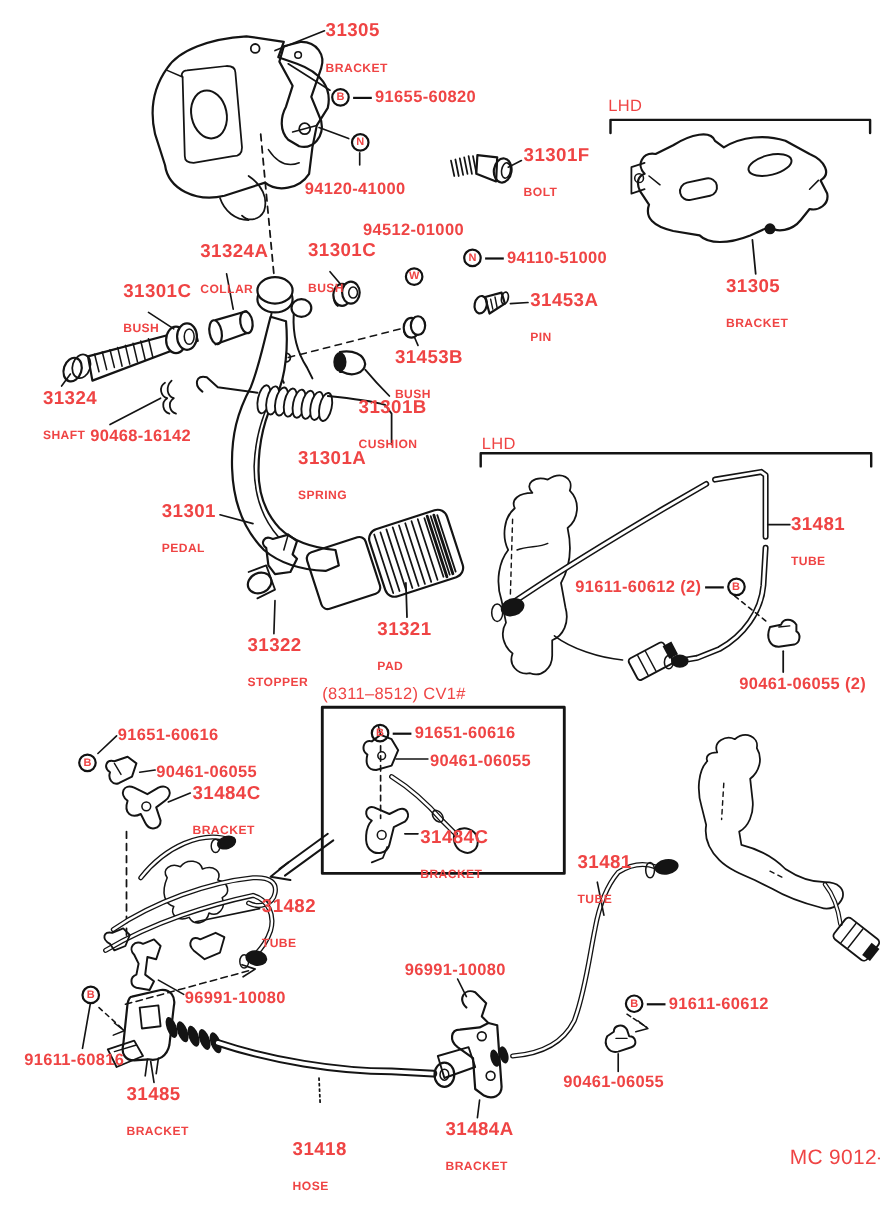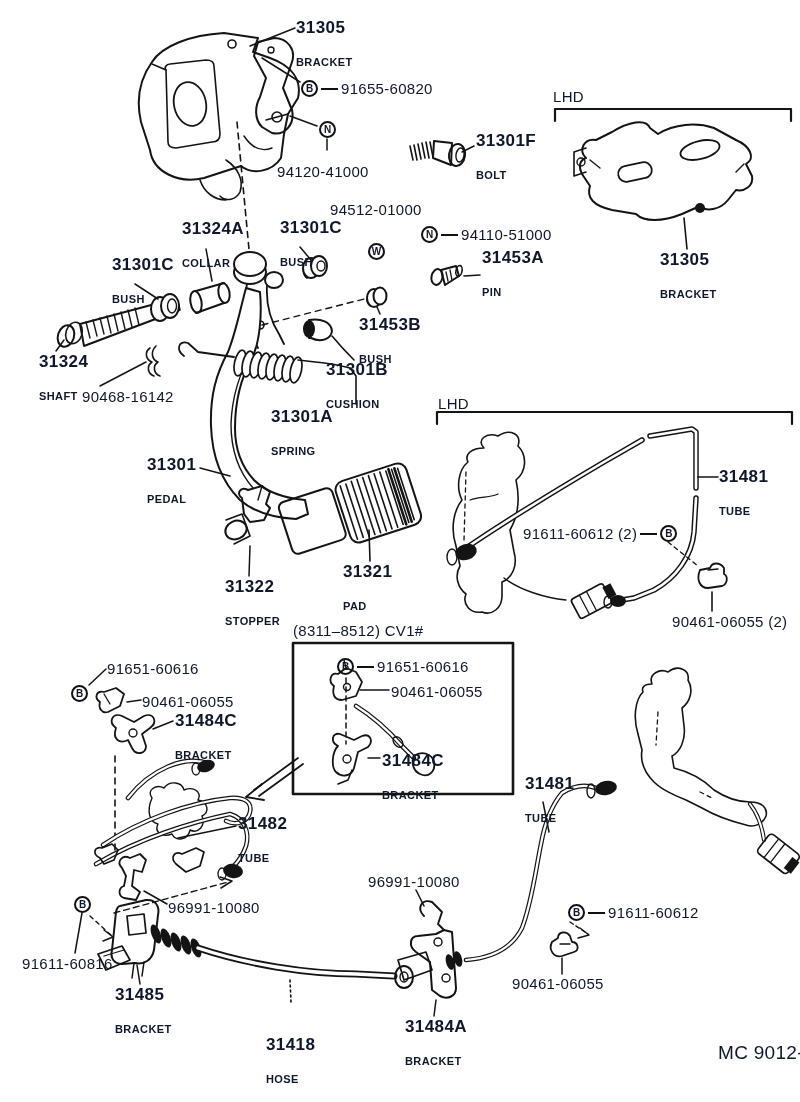--- a/index.html
+++ b/index.html
@@ -1,22 +1,22 @@
 <!DOCTYPE html>
 <html><head>
 <meta charset="utf-8">
 <style>
   html,body{margin:0;padding:0;background:#fff;}
   .stage{position:relative;width:800px;height:1102px;background:#fff;overflow:hidden;
-         font-family:"Liberation Sans",sans-serif;color:#0f172a;}
+         font-family:"Liberation Sans",sans-serif;color:#ef4444;}
   svg.linework{position:absolute;left:0;top:0;}
   svg.linework *{vector-effect:none;}
   .lab{position:absolute;white-space:nowrap;}
   .num{font-weight:700;font-size:17px;line-height:1;letter-spacing:.4px;}
-  .fnum{font-weight:400;font-size:15px;line-height:1;letter-spacing:.3px;}
+  .fnum{font-weight:700;font-size:15px;line-height:1;letter-spacing:.3px;}
   .sub{font-weight:700;font-size:11px;line-height:1;letter-spacing:.4px;margin-top:21px;}
   .fast{display:flex;align-items:center;}
   .leadln{width:17px;height:2px;background:#111;margin:0 3px;}
   .circ{display:flex;align-items:center;justify-content:center;width:13px;height:13px;
         border:2px solid #111;border-radius:50%;font-weight:700;font-size:10px;line-height:1;}
   .circ.abs{position:absolute;}
   .cap{font-weight:400;font-size:15px;letter-spacing:.3px;text-align:center;}
   .foot{font-weight:400;font-size:19px;letter-spacing:.3px;}
 </style>
 </head>
@@ -341,21 +341,21 @@
     <div class="num">31301C</div>
     <div class="sub">BUSH</div>
   </div>
 
   <div class="lab fast" style="left:421px;top:226px">
     <span class="circ">N</span>
     <span class="leadln"></span>
     <span class="fnum">94110-51000</span>
   </div>
 
-  <div class="lab" style="left:482px;top:249px">
+  <div class="lab" style="left:482px;top:264px">
     <div class="num">31453A</div>
     <div class="sub">PIN</div>
   </div>
 
   <div class="lab" style="left:359px;top:316px">
     <div class="num">31453B</div>
     <div class="sub">BUSH</div>
   </div>
 
   <div class="lab" style="left:39px;top:353px">

